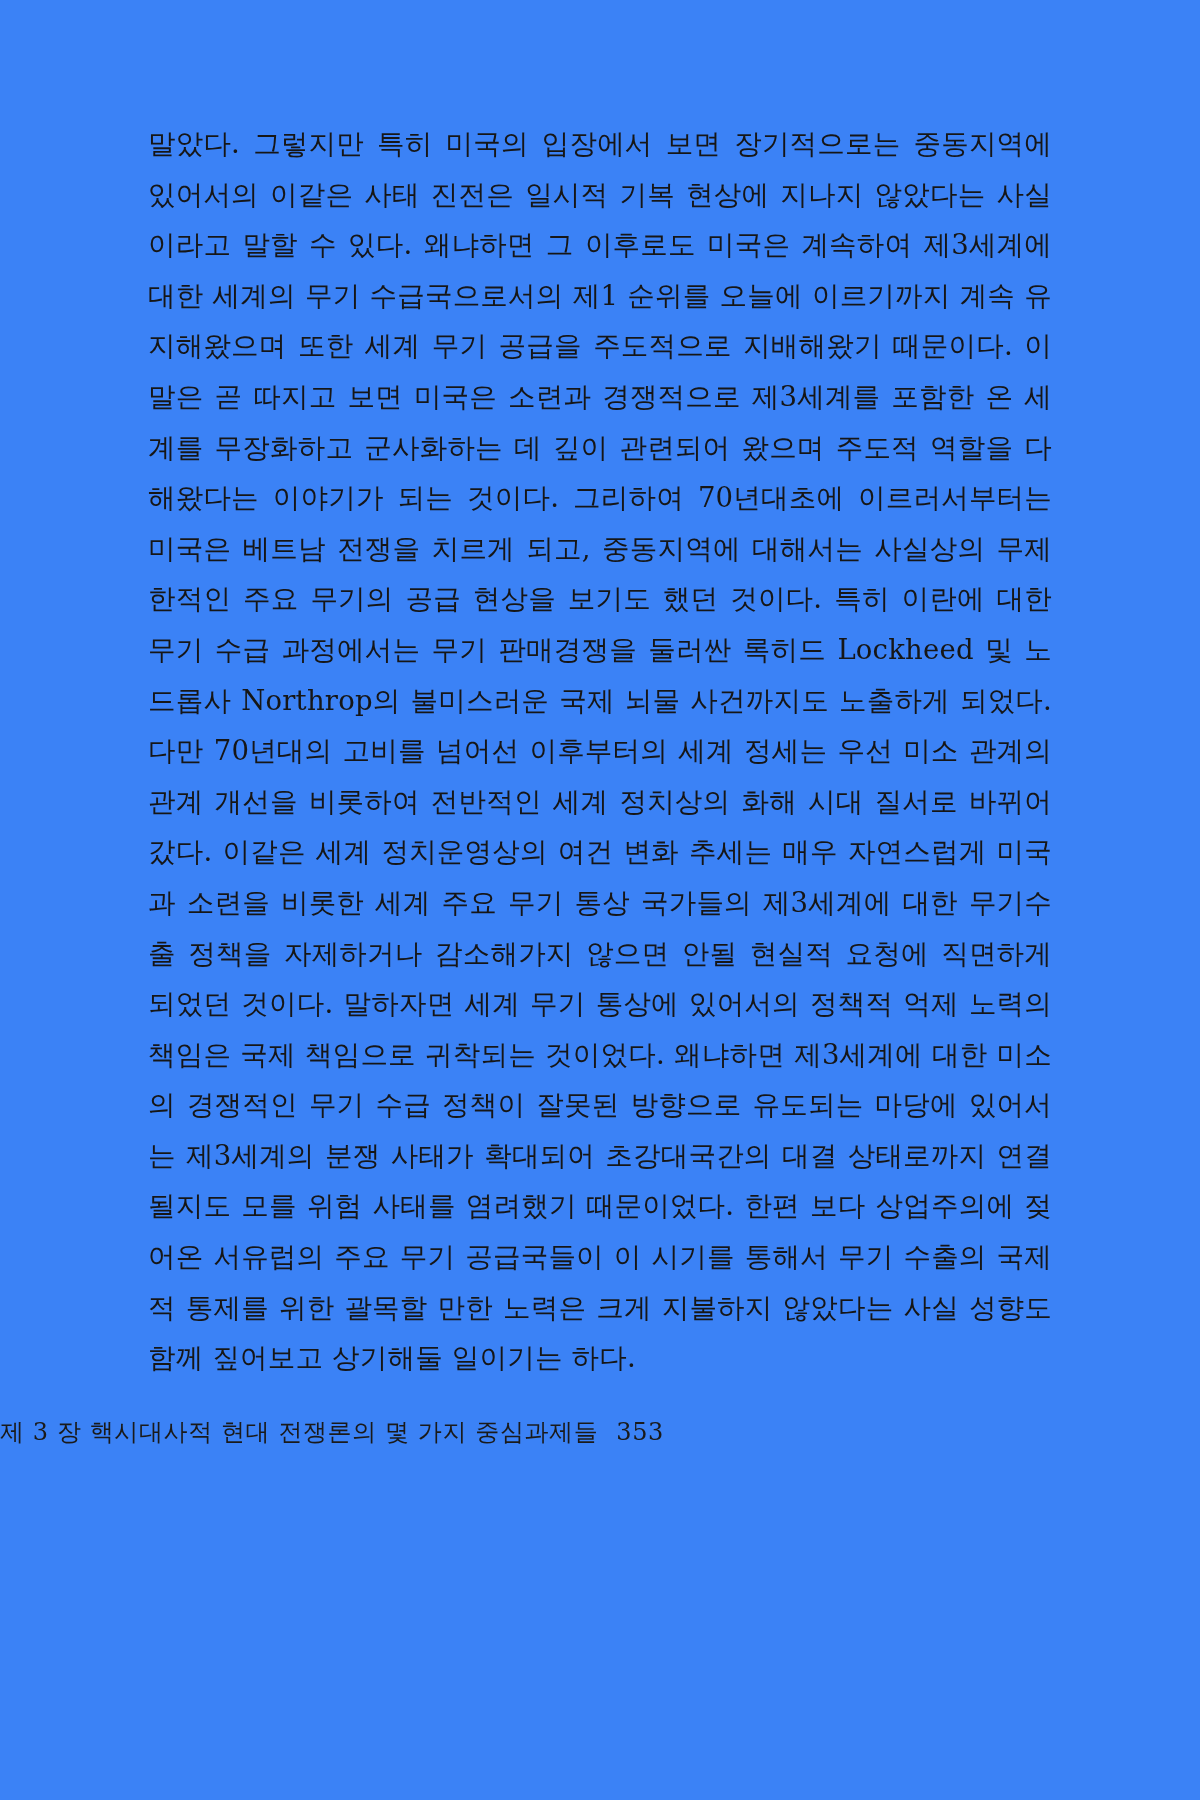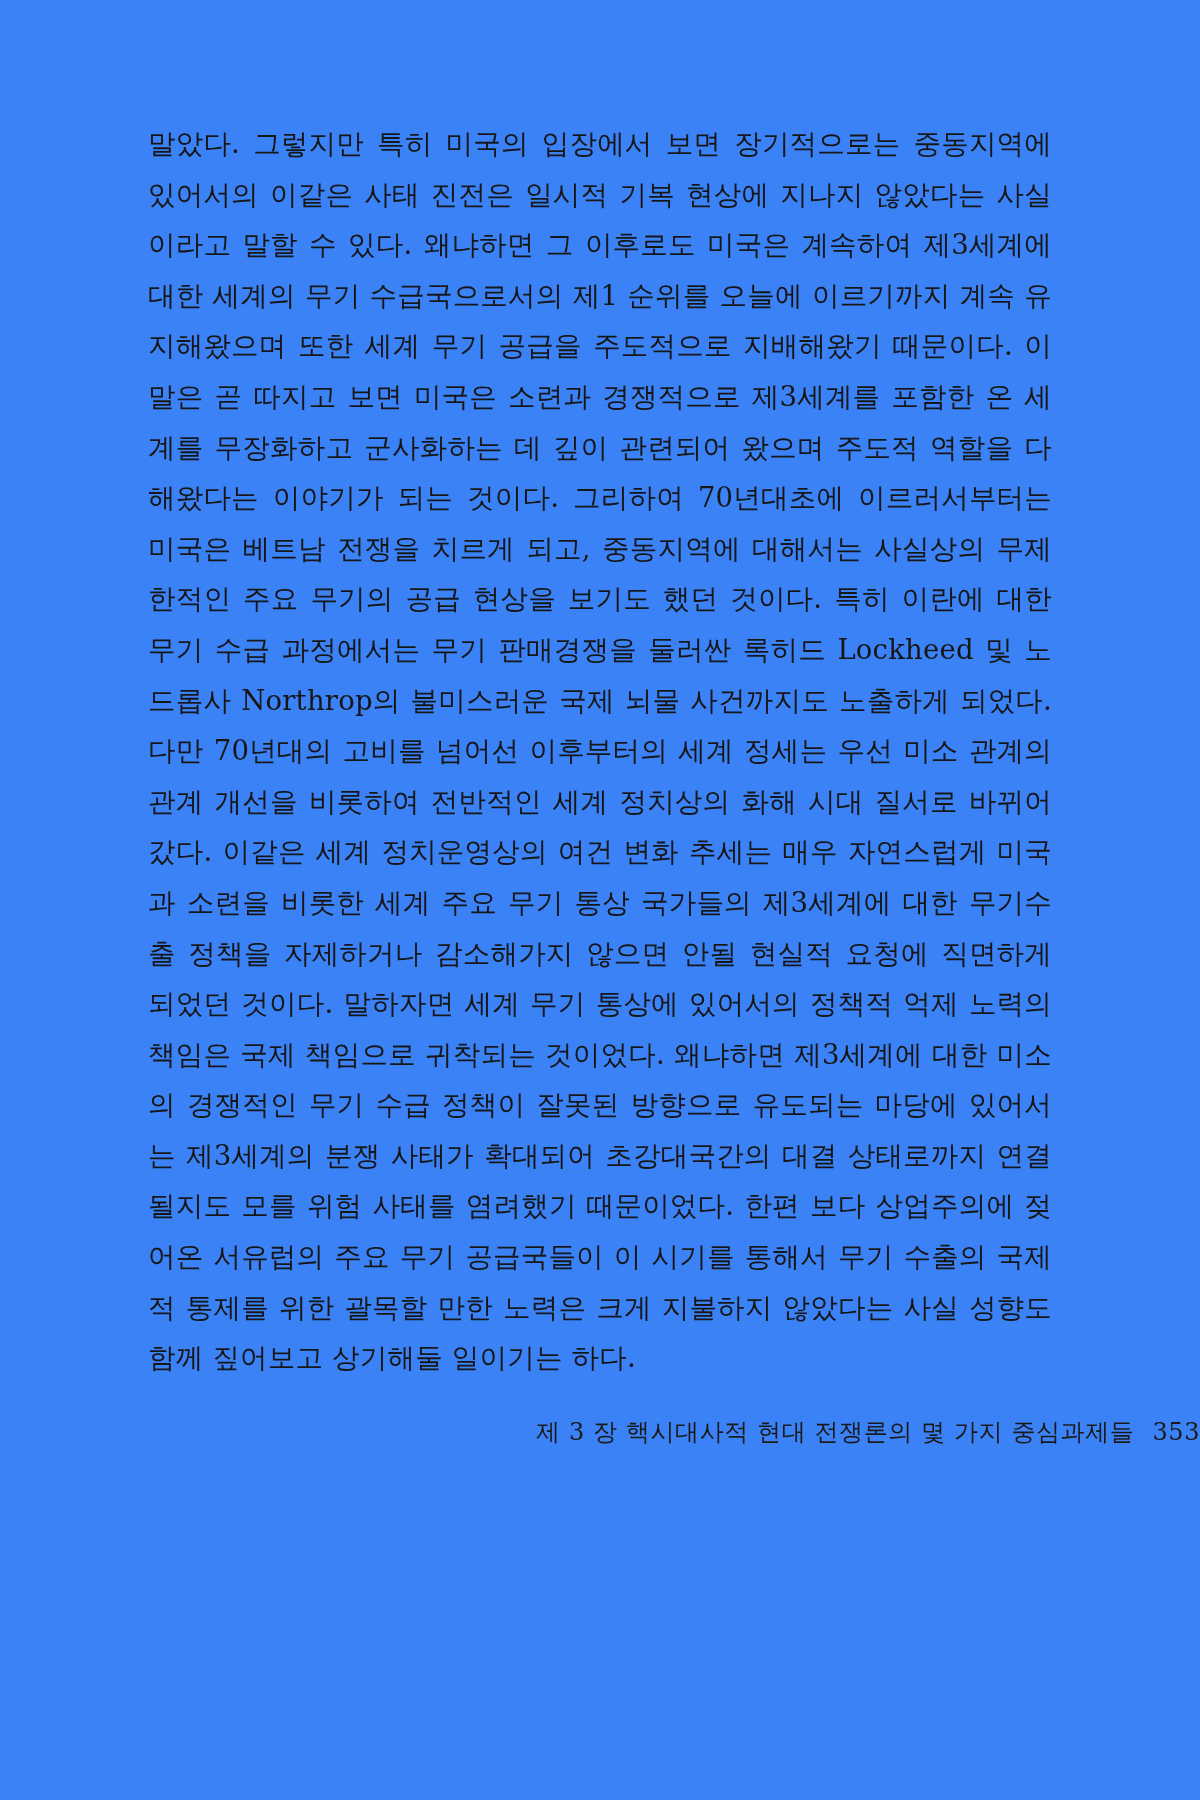--- a/index.html
+++ b/index.html
@@ -35,21 +35,21 @@
     margin: 0;
   }
   .body-text p.indent {
     text-indent: 1.6em;
   }
   .footer {
     position: absolute;
     left: 0;
     right: 0;
     bottom: 352px;
-    text-align: right;
+    text-align: left;
     font-size: 24px;
     letter-spacing: 0.6px;
     color: #1a1a1a;
   }
   .footer .chapter {
     margin-right: 18px;
   }
   .footer .pagenum {
     font-family: "DejaVu Serif", "Liberation Serif", serif;
   }

